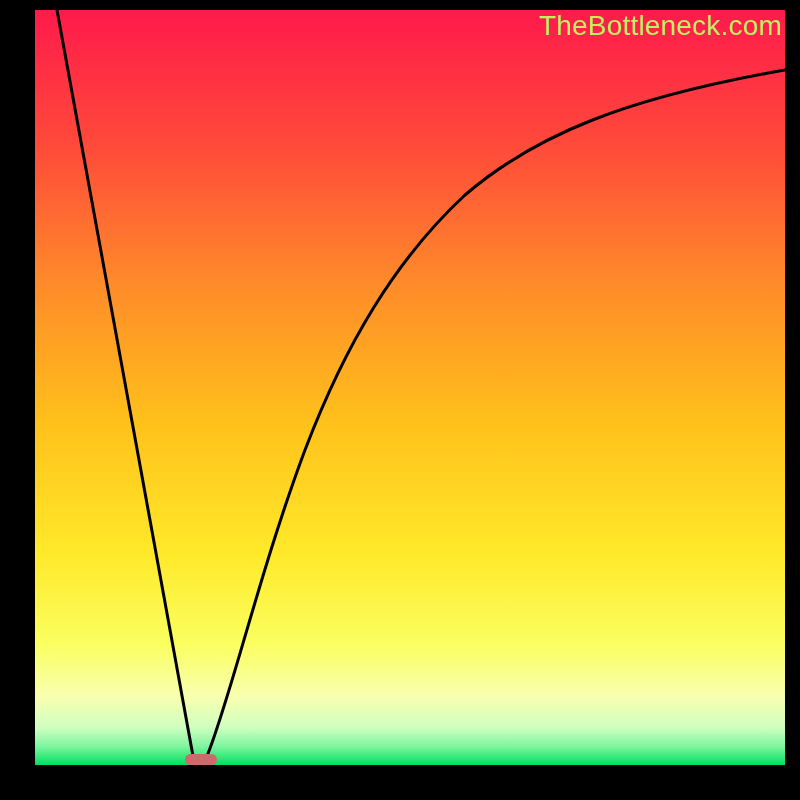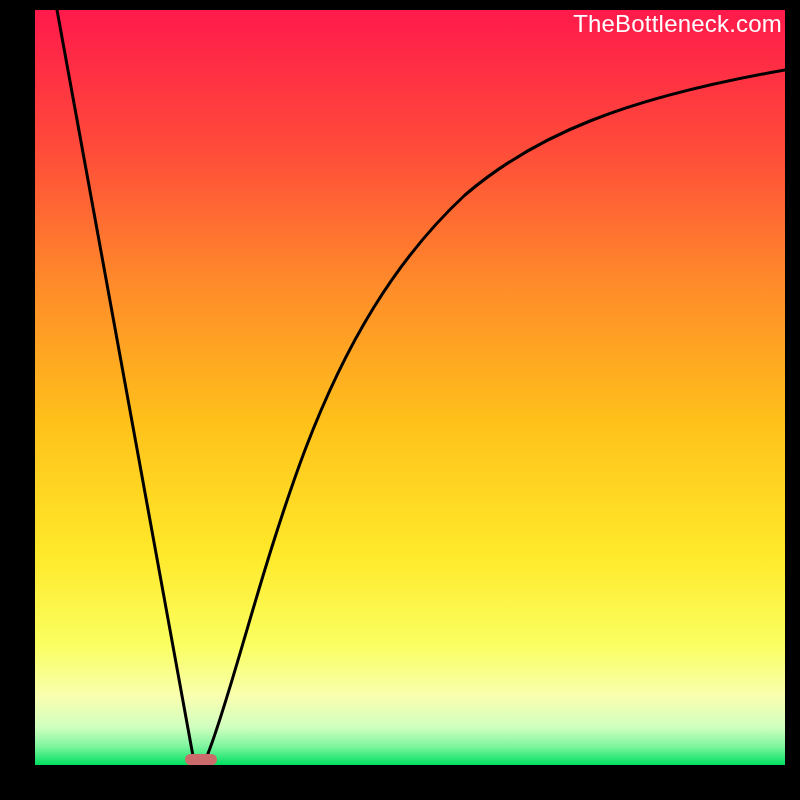--- a/index.html
+++ b/index.html
@@ -23,23 +23,23 @@
     left: 35px;
     top: 10px;
     width: 750px;
     height: 755px;
   }
   .watermark {
     position: absolute;
     top: 10px;
     right: 18px;
     font-family: Arial, Helvetica, sans-serif;
-    font-size: 24px;
+    font-size: 28px;
     font-weight: 500;
-    color: #ffffff;
+    color: #bef264;
     letter-spacing: 0.2px;
   }
 </style>
 </head>
 <body>
 
 <div class="frame">
   <svg class="plot" viewBox="0 0 750 755" preserveAspectRatio="none">
     <defs>
       <linearGradient id="bg" x1="0" y1="0" x2="0" y2="1">

